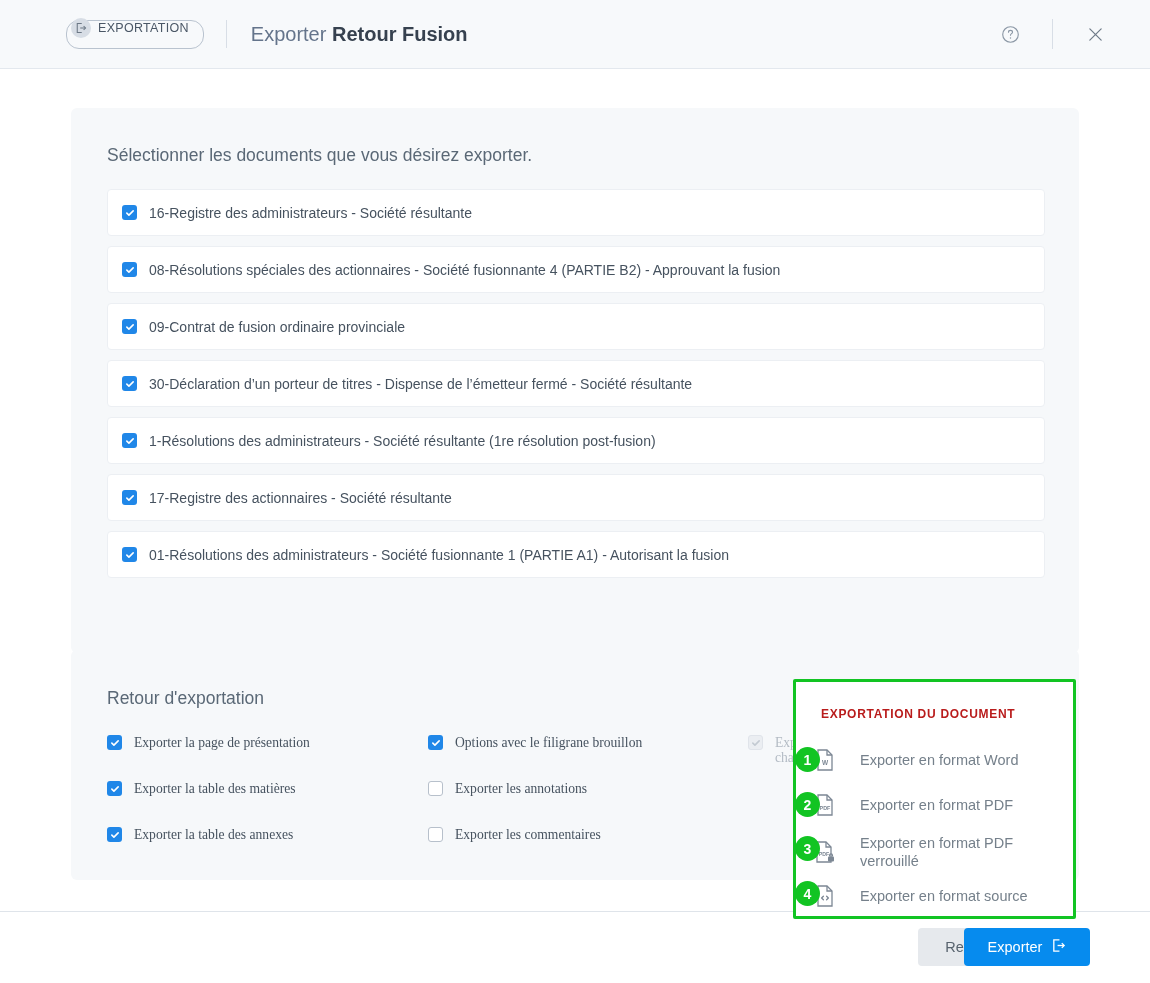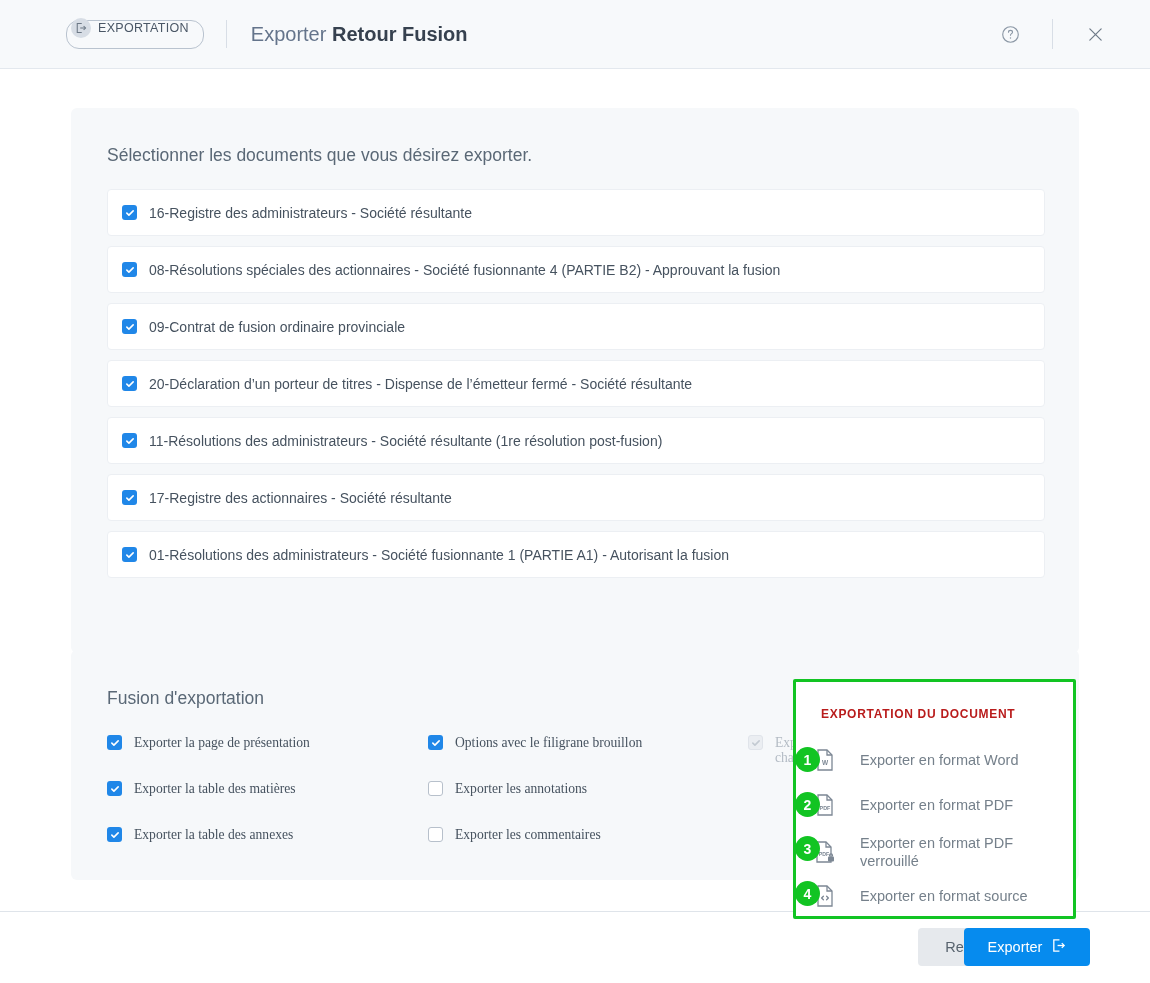--- a/index.html
+++ b/index.html
@@ -212,29 +212,29 @@
             </svg>
           </span>
           <span class="doc-label">09-Contrat de fusion ordinaire provinciale</span>
         </div>
         <div class="doc-row">
           <span class="cb on">
             <svg width="10" height="10" viewBox="0 0 12 12" fill="none" stroke="#ffffff" stroke-width="1.9" stroke-linecap="round" stroke-linejoin="round">
               <path d="M2.2 6.2L4.7 8.6 9.8 3.4"></path>
             </svg>
           </span>
-          <span class="doc-label">20-Déclaration d’un porteur de titres - Dispense de l’émetteur fermé - Société résultante</span>
-        </div>
-        <div class="doc-row">
-          <span class="cb on">
-            <svg width="10" height="10" viewBox="0 0 12 12" fill="none" stroke="#ffffff" stroke-width="1.9" stroke-linecap="round" stroke-linejoin="round">
-              <path d="M2.2 6.2L4.7 8.6 9.8 3.4"></path>
-            </svg>
-          </span>
-          <span class="doc-label">11-Résolutions des administrateurs - Société résultante (1re résolution post-fusion)</span>
+          <span class="doc-label">30-Déclaration d’un porteur de titres - Dispense de l’émetteur fermé - Société résultante</span>
+        </div>
+        <div class="doc-row">
+          <span class="cb on">
+            <svg width="10" height="10" viewBox="0 0 12 12" fill="none" stroke="#ffffff" stroke-width="1.9" stroke-linecap="round" stroke-linejoin="round">
+              <path d="M2.2 6.2L4.7 8.6 9.8 3.4"></path>
+            </svg>
+          </span>
+          <span class="doc-label">1-Résolutions des administrateurs - Société résultante (1re résolution post-fusion)</span>
         </div>
         <div class="doc-row">
           <span class="cb on">
             <svg width="10" height="10" viewBox="0 0 12 12" fill="none" stroke="#ffffff" stroke-width="1.9" stroke-linecap="round" stroke-linejoin="round">
               <path d="M2.2 6.2L4.7 8.6 9.8 3.4"></path>
             </svg>
           </span>
           <span class="doc-label">17-Registre des actionnaires - Société résultante</span>
         </div>
         <div class="doc-row">
@@ -242,21 +242,21 @@
             <svg width="10" height="10" viewBox="0 0 12 12" fill="none" stroke="#ffffff" stroke-width="1.9" stroke-linecap="round" stroke-linejoin="round">
               <path d="M2.2 6.2L4.7 8.6 9.8 3.4"></path>
             </svg>
           </span>
           <span class="doc-label">01-Résolutions des administrateurs - Société fusionnante 1 (PARTIE A1) - Autorisant la fusion</span>
         </div>
       </div>
   </div>
 
   <div class="card" id="opts-card">
-    <div class="card-title">Fusion d'exportation</div>
+    <div class="card-title">Retour d'exportation</div>
     <div class="opt-grid">
       <div class="opt-col" id="opt-col1">
           <div class="opt-item">
             <span class="cb on">
               <svg width="10" height="10" viewBox="0 0 12 12" fill="none" stroke="#ffffff" stroke-width="1.9" stroke-linecap="round" stroke-linejoin="round">
                 <path d="M2.2 6.2L4.7 8.6 9.8 3.4"></path>
               </svg>
             </span>
             <span class="opt-label">Exporter la page de présentation</span>
           </div>

